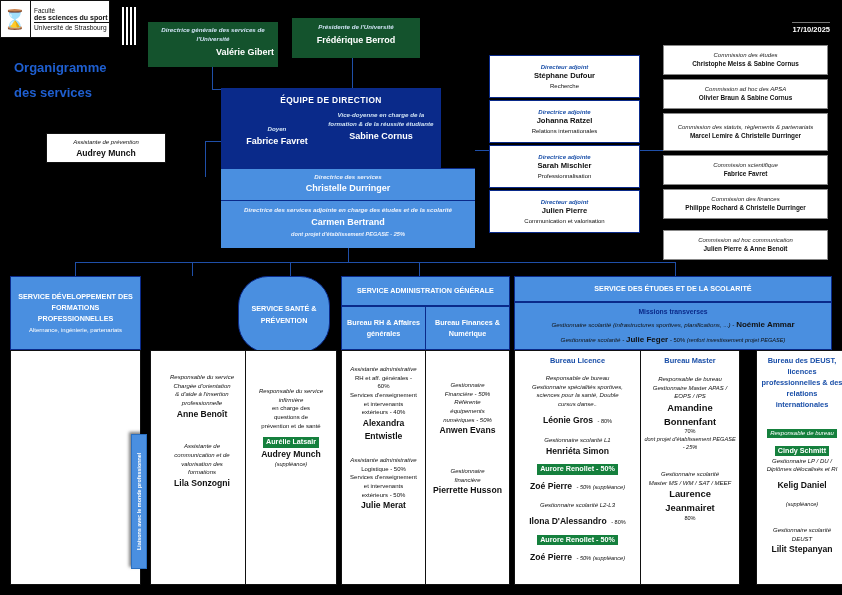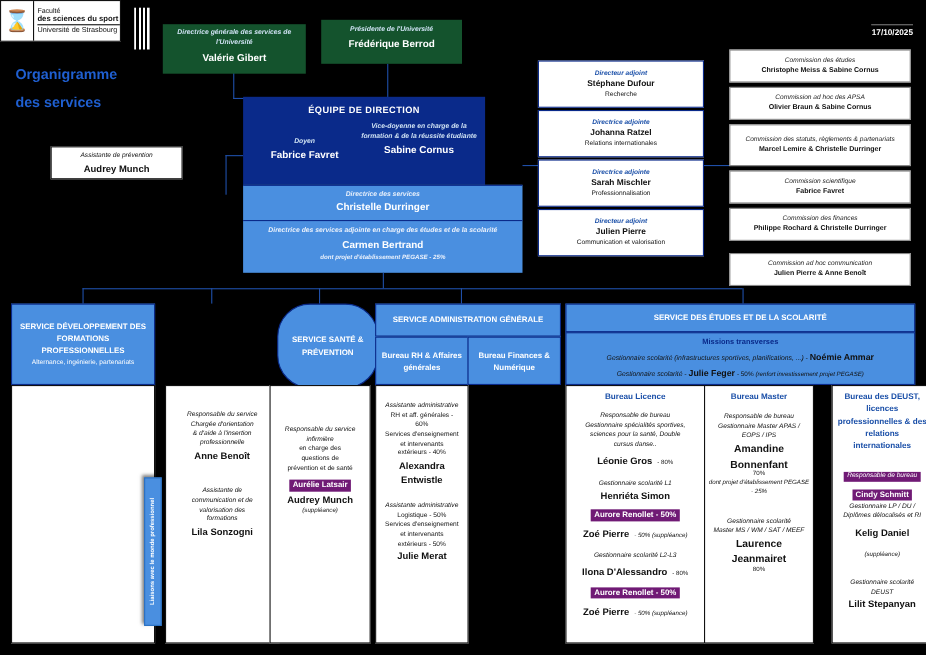--- a/index.html
+++ b/index.html
@@ -90,21 +90,21 @@
   .svc-hdr .ttl{font-weight:bold;font-size:7.2px;line-height:1.55;}
   .svc-hdr .desc{font-size:6px;line-height:1.5;}
   .svc-body{
     background:#ffffff;border:1px solid #111;
     padding:4px 3px;text-align:center;overflow:hidden;
   }
   .p-role{font-style:italic;font-size:6px;color:#111;line-height:1.45;}
   .p-role-n{font-size:6px;color:#111;line-height:1.45;}
   .p-name{font-weight:bold;font-size:8.6px;color:#111;line-height:1.45;}
   .p-small{font-size:5.6px;color:#111;line-height:1.4;font-style:italic;}
-  .hl{background:#701a75;color:#ffffff;font-weight:bold;font-size:7.2px;
+  .hl{background:#15803d;color:#ffffff;font-weight:bold;font-size:7.2px;
       display:inline-block;padding:0 3px;line-height:1.5;}
   .gap{height:9px;}
 
   .vtab{
     position:absolute;background:#4a8fe0;border:1px solid #2a6fc0;
     color:#ffffff;font-size:5.4px;font-weight:bold;
     writing-mode:vertical-rl;transform:rotate(180deg);
     display:flex;align-items:center;justify-content:center;
     box-shadow:2px 2px 3px rgba(0,0,0,.5);
   }
@@ -145,21 +145,21 @@
   <div class="ln" style="left:352px;top:58px;width:1px;height:32px;"></div>
   <div class="ln" style="left:212px;top:58px;width:1px;height:32px;"></div>
   <div class="ln" style="left:212px;top:89px;width:140px;height:1px;"></div>
   <div class="ln" style="left:205px;top:141px;width:16px;height:1px;"></div>
   <div class="ln" style="left:205px;top:141px;width:1px;height:36px;"></div>
   <div class="ln" style="left:475px;top:150px;width:30px;height:1px;"></div>
   <div class="ln" style="left:640px;top:150px;width:24px;height:1px;"></div>
 
   <div class="box teal center" style="left:148px;top:22px;width:130px;height:45px;padding:4px;">
     <div class="role">Directrice générale des services de l'Université</div>
-    <div class="name" style="margin-top:3px;">Valérie Gibert</div>
+    <div class="name" style="margin-top:3px;text-align:right;">Valérie Gibert</div>
   </div>
 
   <div class="box teal center" style="left:292px;top:18px;width:128px;height:40px;padding:5px;">
     <div class="role">Présidente de l'Université</div>
     <div class="name" style="margin-top:3px;">Frédérique Berrod</div>
   </div>
 
   <div class="box white center" style="left:46px;top:133px;width:120px;height:30px;border:1px solid #111;padding:4px;">
     <div class="p-role">Assistante de prévention</div>
     <div class="p-name">Audrey Munch</div>
@@ -254,21 +254,21 @@
     <div class="gap" style="height:18px;"></div>
     <div class="p-role">Responsable du service<br>Chargée d'orientation<br>&amp; d'aide à l'insertion<br>professionnelle</div>
     <div class="p-name">Anne Benoît</div>
     <div class="gap" style="height:22px;"></div>
     <div class="p-role">Assistante de<br>communication et de<br>valorisation des<br>formations</div>
     <div class="p-name">Lila Sonzogni</div>
   </div>
   <div class="vtab" style="left:131px;top:434px;width:16px;height:135px;">Liaisons avec le monde professionnel</div>
 
 
-  <div class="box svc-hdr" style="left:252px;top:276px;width:92px;height:77px;border-radius:30px;">
+  <div class="box svc-hdr" style="left:238px;top:276px;width:92px;height:77px;border-radius:30px;">
     <div class="ttl">SERVICE SANTÉ &amp; PRÉVENTION</div>
   </div>
   <div class="box svc-body" style="left:245px;top:350px;width:92px;height:235px;">
     <div class="gap" style="height:32px;"></div>
     <div class="p-role">Responsable du service infirmière</div>
     <div class="p-role-n">en charge des<br>questions de<br>prévention et de santé</div>
     <div><span class="hl">Aurélie Latsair</span></div>
     <div class="p-name">Audrey Munch</div>
     <div class="p-small">(suppléance)</div>
   </div>
@@ -287,20 +287,28 @@
     <div class="gap" style="height:10px;"></div>
     <div class="p-role">Assistante administrative</div>
     <div class="p-role-n">RH et aff. générales -<br>60%<br>Services d'enseignement<br>et intervenants<br>extérieurs - 40%</div>
     <div class="p-name">Alexandra Entwistle</div>
     <div class="gap" style="height:14px;"></div>
     <div class="p-role">Assistante administrative</div>
     <div class="p-role-n">Logistique - 50%<br>Services d'enseignement<br>et intervenants<br>extérieurs - 50%</div>
     <div class="p-name">Julie Merat</div>
   </div>
 
+  <div class="box svc-body" style="left:425px;top:350px;width:85px;height:235px;">
+    <div class="gap" style="height:26px;"></div>
+    <div class="p-role">Gestionnaire<br>Financière - 50%<br>Référente<br>équipements<br>numériques - 50%</div>
+    <div class="p-name">Anwen Evans</div>
+    <div class="gap" style="height:30px;"></div>
+    <div class="p-role">Gestionnaire<br>financière</div>
+    <div class="p-name">Pierrette Husson</div>
+  </div>
 
   <div class="box svc-hdr" style="left:514px;top:276px;width:318px;height:26px;">
     <div class="ttl">SERVICE DES ÉTUDES ET DE LA SCOLARITÉ</div>
   </div>
   <div class="box miss" style="left:514px;top:302px;width:318px;height:48px;">
     <div class="h">Missions transverses</div>
     <div class="l">
       <span>Gestionnaire scolarité (infrastructures sportives, planifications, ...) -</span>
       <b>Noémie Ammar</b>
     </div>

